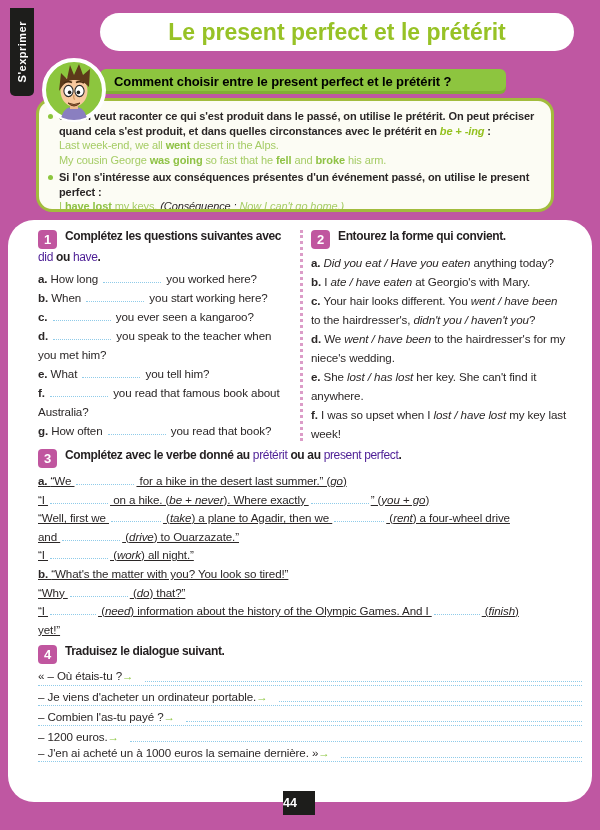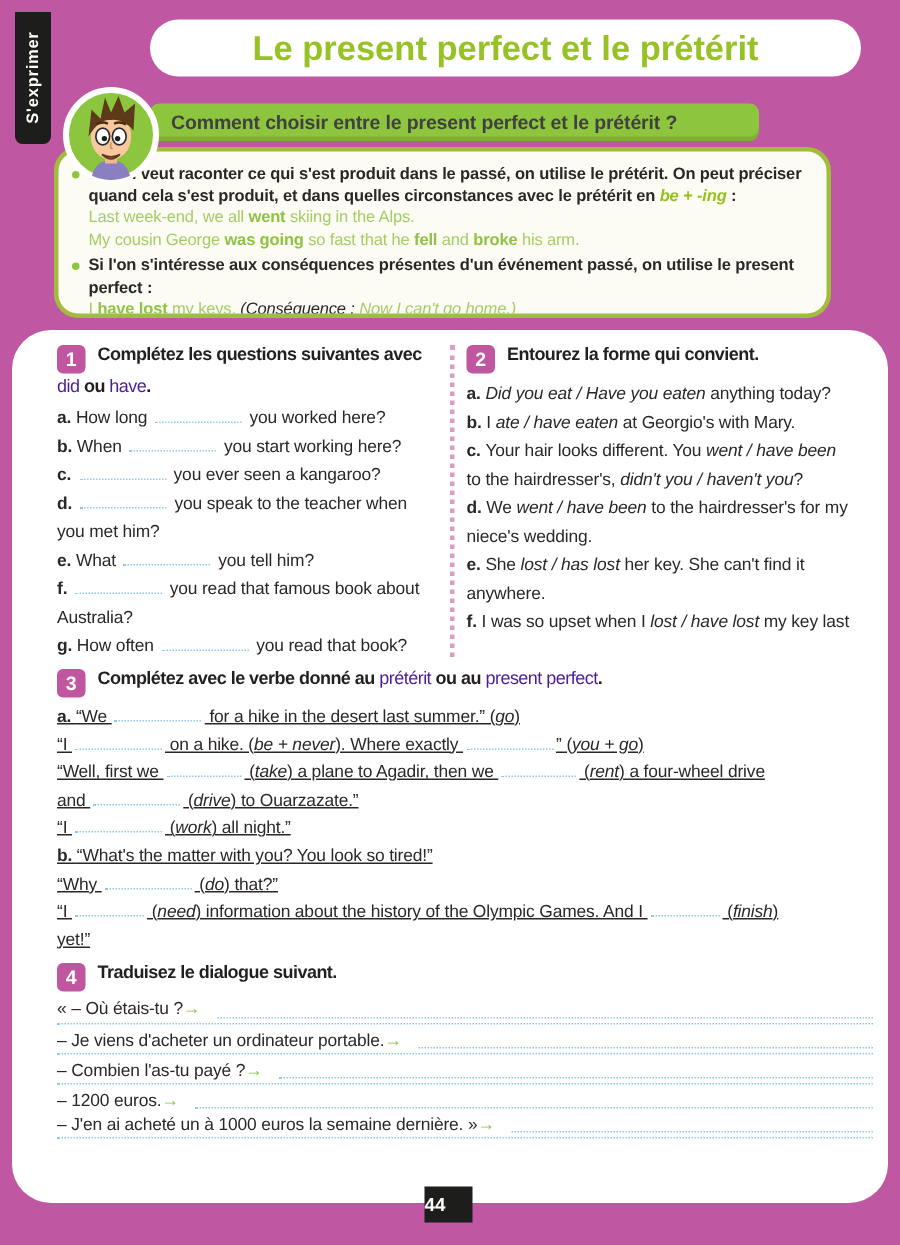--- a/index.html
+++ b/index.html
@@ -27,21 +27,21 @@
   .title-pill span{color:#97c226;font-weight:bold;font-size:23px;}
   
   .mascot{position:absolute;left:40px;top:56px;width:68px;height:68px;z-index:6;}
   
   .banner{
     position:absolute;left:100px;top:69px;width:406px;height:25px;z-index:4;
     background:#8dc53f;border-radius:6px;display:flex;align-items:center;
     box-shadow:inset 0 -3px 0 rgba(90,110,20,.25);
     padding-left:14px;box-sizing:border-box;
   }
-  .banner span{color:#404040;font-weight:bold;font-size:13px;letter-spacing:-.1px;}
+  .banner span{color:#000000;font-weight:bold;font-size:13px;letter-spacing:-.1px;}
   
   .explainer{
     position:absolute;left:36px;top:98px;width:518px;height:114px;z-index:3;
     background:#fcfcf4;border:3px solid #a2bc3d;border-radius:16px;
     padding:8px 4px 5px 9px;box-sizing:border-box;overflow:hidden;
   }
   .bullet{display:flex;margin-bottom:3px;}
   .bullet-dot{flex:none;width:5px;height:5px;border-radius:50%;background:#8cc63e;margin:5px 6px 0 0;}
   .bullet-lines{min-width:0;}
   .bullet-lines .ex-line{line-height:14.5px;font-size:11px;letter-spacing:-.1px;white-space:nowrap;}
@@ -128,21 +128,21 @@
 <div class="banner">
   <span>Comment choisir entre le present perfect et le prétérit ?</span>
 </div>
 
 <div class="explainer">
   <div class="bullet">
     <span class="bullet-dot"></span>
     <div class="bullet-lines">
         <div class="ex-line"><span class="seg-b">Si l'on veut raconter ce qui s'est produit dans le passé, on utilise le prétérit. On peut préciser</span></div>
         <div class="ex-line"><span class="seg-b">quand cela s'est produit, et dans quelles circonstances avec le prétérit en </span><span class="seg-ki">be + -ing</span><span class="seg-b"> :</span></div>
-        <div class="ex-line"><span class="seg-g">Last week-end, we all </span><span class="seg-gb">went</span><span class="seg-g"> skiing in the Alps.</span></div>
+        <div class="ex-line"><span class="seg-g">Last week-end, we all </span><span class="seg-gb">went</span><span class="seg-g"> desert in the Alps.</span></div>
         <div class="ex-line"><span class="seg-g">My cousin George </span><span class="seg-gb">was going</span><span class="seg-g"> so fast that he </span><span class="seg-gb">fell</span><span class="seg-g"> and </span><span class="seg-gb">broke</span><span class="seg-g"> his arm.</span></div>
       </div>
   </div>
   <div class="bullet">
     <span class="bullet-dot"></span>
     <div class="bullet-lines">
         <div class="ex-line"><span class="seg-b">Si l'on s'intéresse aux conséquences présentes d'un événement passé, on utilise le present</span></div>
         <div class="ex-line"><span class="seg-b">perfect :</span></div>
         <div class="ex-line"><span class="seg-g">I </span><span class="seg-gb">have lost</span><span class="seg-g"> my keys. </span><span class="seg-i">(Conséquence : </span><span class="seg-gi">Now I can't go home.)</span></div>
       </div>
@@ -171,20 +171,21 @@
       <div>
           <div class="ex-line"><span class="seg-b">a. </span><span class="seg-i">Did you eat / Have you eaten</span><span class="seg-n"> anything today?</span></div>
           <div class="ex-line"><span class="seg-b">b. </span><span class="seg-n">I </span><span class="seg-i">ate / have eaten</span><span class="seg-n"> at Georgio's with Mary.</span></div>
           <div class="ex-line"><span class="seg-b">c. </span><span class="seg-n">Your hair looks different. You </span><span class="seg-i">went / have been</span></div>
           <div class="ex-line"><span class="seg-n">to the hairdresser's, </span><span class="seg-i">didn't you / haven't you</span><span class="seg-n">?</span></div>
           <div class="ex-line"><span class="seg-b">d. </span><span class="seg-n">We </span><span class="seg-i">went / have been</span><span class="seg-n"> to the hairdresser's for my</span></div>
           <div class="ex-line"><span class="seg-n">niece's wedding.</span></div>
           <div class="ex-line"><span class="seg-b">e. </span><span class="seg-n">She </span><span class="seg-i">lost / has lost</span><span class="seg-n"> her key. She can't find it</span></div>
           <div class="ex-line"><span class="seg-n">anywhere.</span></div>
           <div class="ex-line"><span class="seg-b">f. </span><span class="seg-n">I was so upset when I </span><span class="seg-i">lost / have lost</span><span class="seg-n"> my key last</span></div>
+          <div class="ex-line"><span class="seg-n">week!</span></div>
         </div>
     </section>
   </div>
 
   <section class="ex3">
     <div class="ex-header"><span class="seg-badge">3</span><span class="seg-b"> Complétez avec le verbe donné au </span><span class="seg-k">prétérit</span><span class="seg-b"> ou au </span><span class="seg-k">present perfect</span><span class="seg-b">.</span></div>
     <div>
         <div class="ex-line"><span class="seg-b">a. </span><span class="seg-n">“We </span><span class="seg-blank"></span><span class="seg-n"> for a hike in the desert last summer.” (</span><span class="seg-i">go</span><span class="seg-n">)</span></div>
         <div class="ex-line"><span class="seg-n">“I </span><span class="seg-blank"></span><span class="seg-n"> on a hike. (</span><span class="seg-i">be + never</span><span class="seg-n">). Where exactly </span><span class="seg-blank"></span><span class="seg-n">” (</span><span class="seg-i">you + go</span><span class="seg-n">)</span></div>
         <div class="ex-line"><span class="seg-n">“Well, first we </span><span class="seg-blank" style="width: 50px;"></span><span class="seg-n"> (</span><span class="seg-i">take</span><span class="seg-n">) a plane to Agadir, then we </span><span class="seg-blank" style="width: 50px;"></span><span class="seg-n"> (</span><span class="seg-i">rent</span><span class="seg-n">) a four-wheel drive</span></div>

